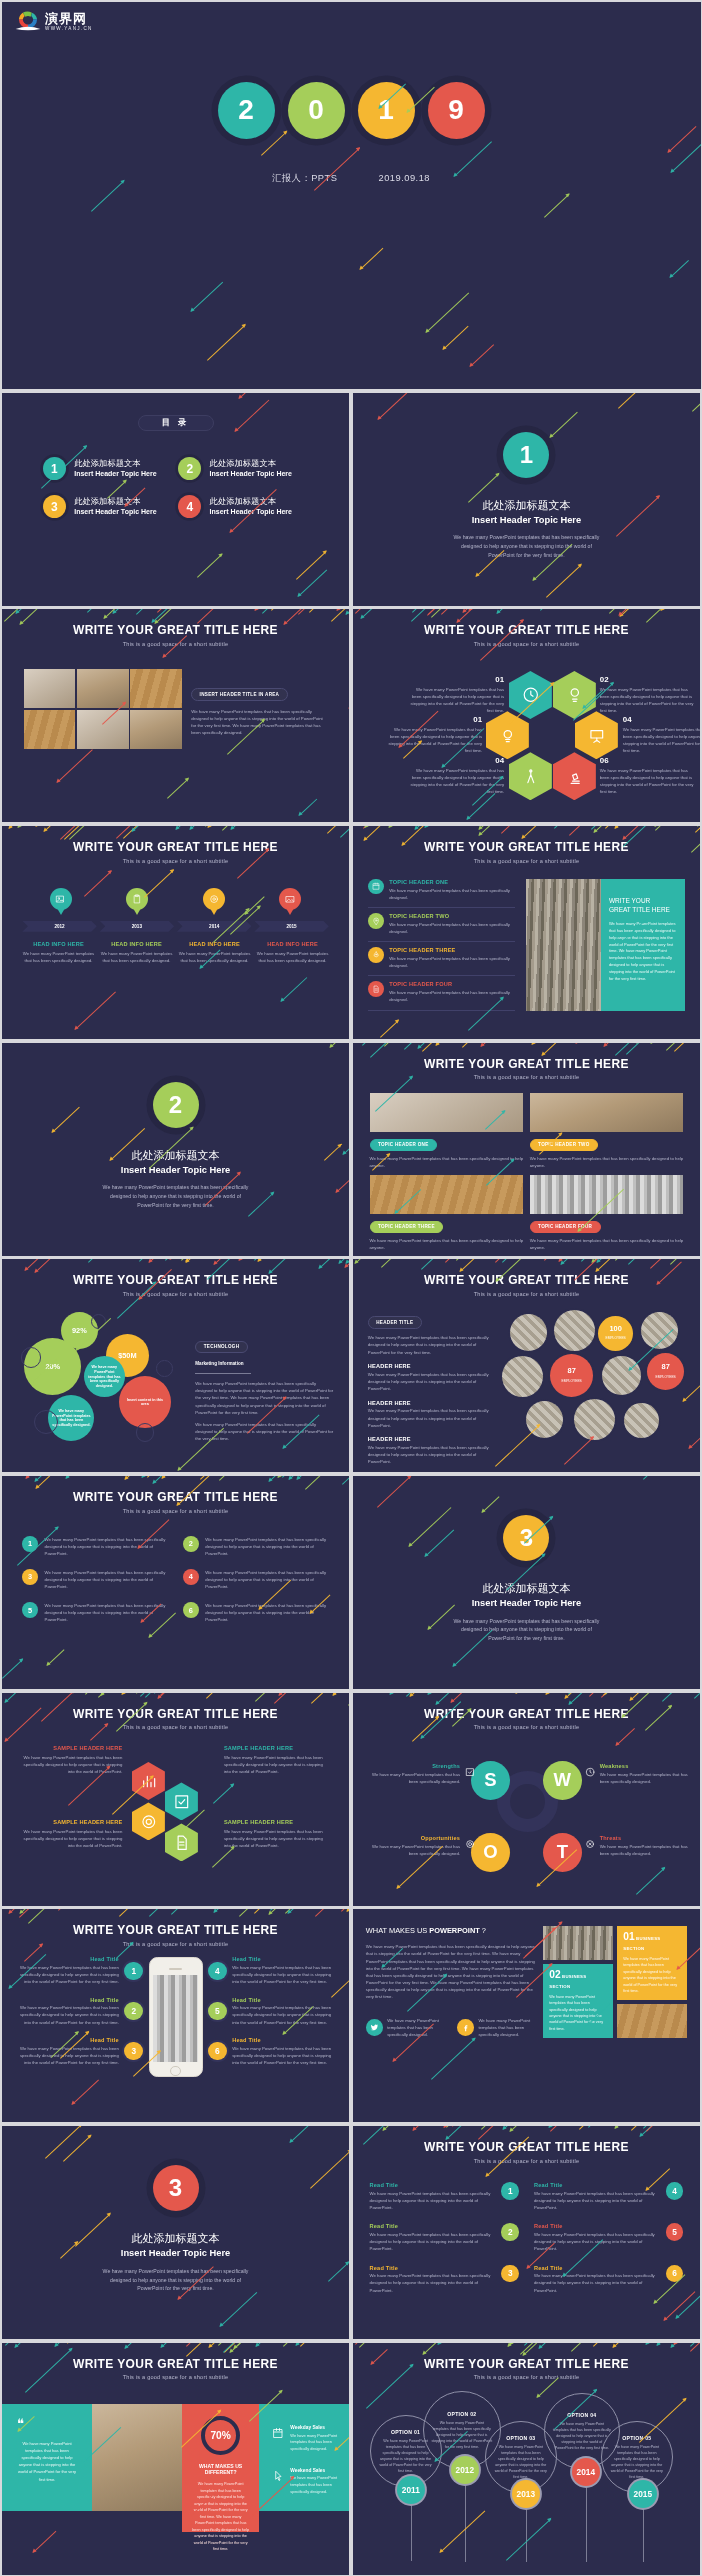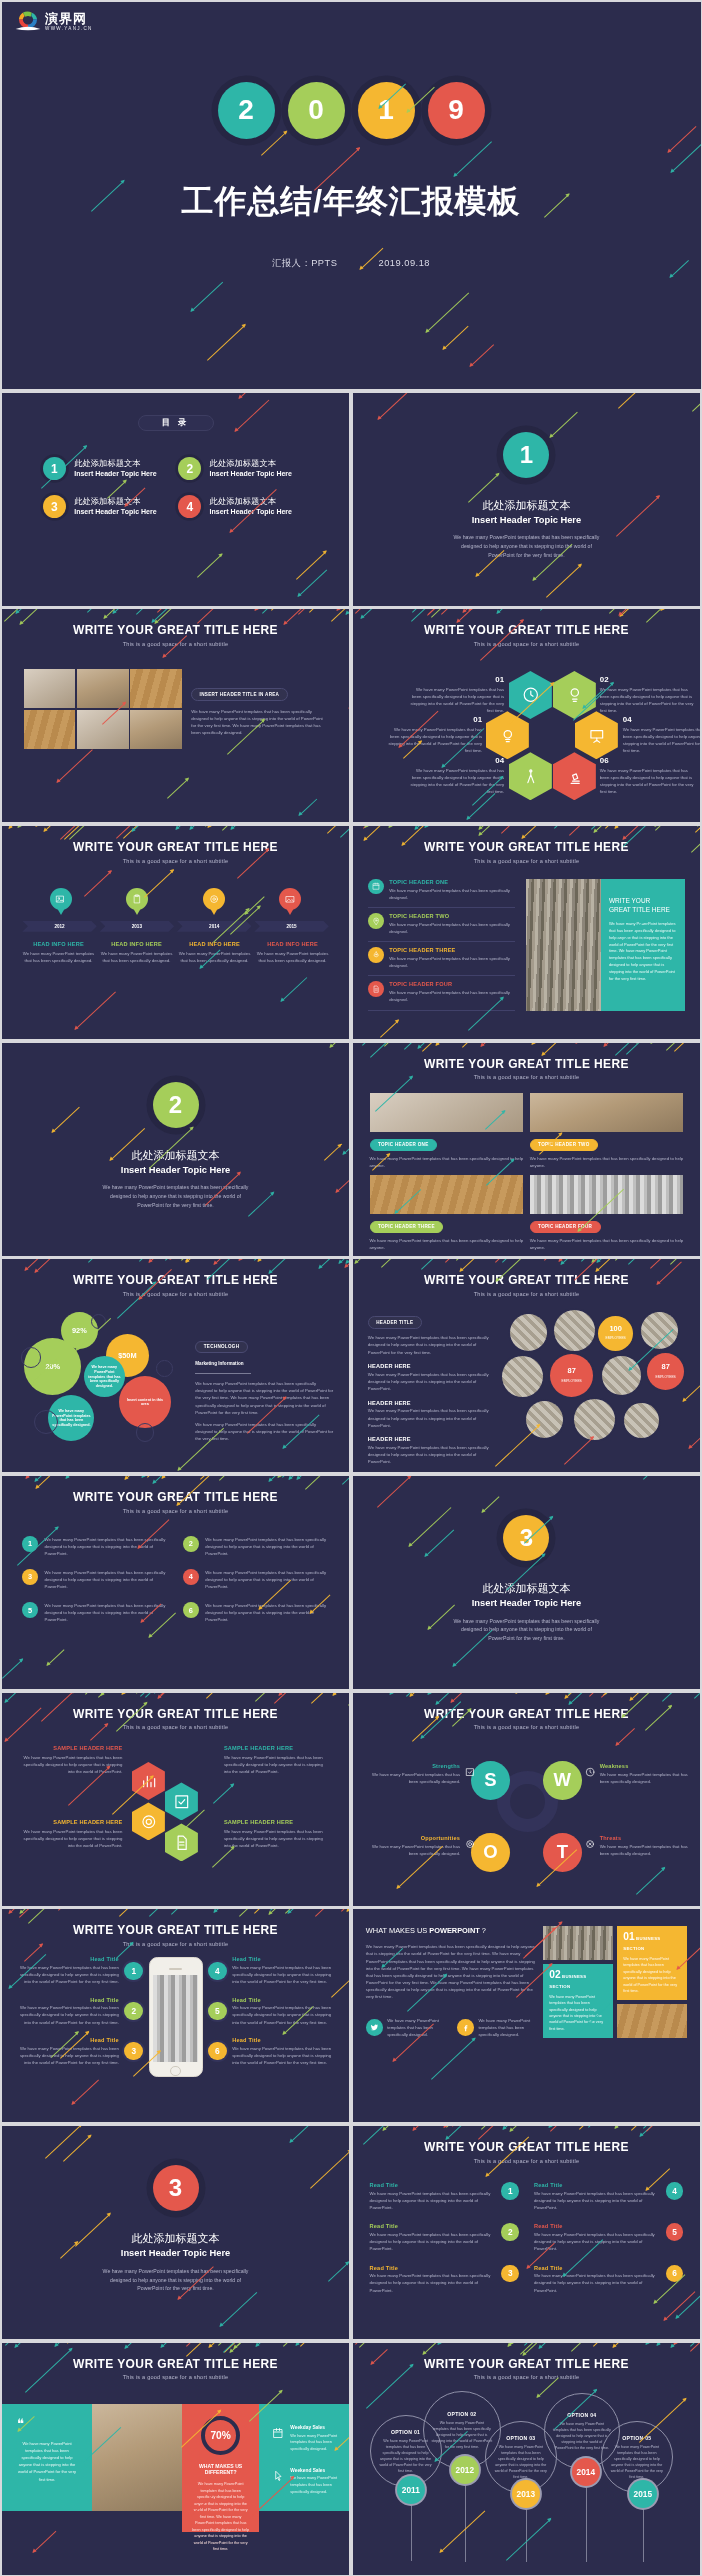--- a/index.html
+++ b/index.html
@@ -154,21 +154,20 @@
       <div class="cn">演界网</div>
       <div class="en">WWW.YANJ.CN</div>
     </div>
   </div>
   <div class="year-row" id="cover-years">
         <div class="ycircle" style="background: rgb(46, 182, 168);">2</div>
         <div class="ycircle" style="background: rgb(165, 206, 90);">0</div>
         <div class="ycircle" style="background: rgb(245, 183, 49);">1</div>
         <div class="ycircle" style="background: rgb(228, 88, 76);">9</div>
       </div>
-  <div class="hero-title">工作总结/年终汇报模板</div>
   <div class="hero-meta">
     <span>汇报人：</span><span>PPTS</span><span class="gap"></span><span>2019.09.18</span>
   </div>
 <div class="dec rev" style="color: rgb(165, 206, 90); background: rgb(165, 206, 90); width: 58px; left: 424px; top: 330px; transform: rotate(-43deg);"></div>
       <div class="dec" style="color: rgb(46, 182, 168); background: rgb(46, 182, 168); width: 45px; left: 89px; top: 209px; transform: rotate(-43deg);"></div>
       <div class="dec rev" style="color: rgb(165, 206, 90); background: rgb(165, 206, 90); width: 37px; left: 405px; top: 110px; transform: rotate(-43deg);"></div>
       <div class="dec rev" style="color: rgb(228, 88, 76); background: rgb(228, 88, 76); width: 32px; left: 468px; top: 364px; transform: rotate(-43deg);"></div>
       <div class="dec rev" style="color: rgb(46, 182, 168); background: rgb(46, 182, 168); width: 45px; left: 669px; top: 170px; transform: rotate(-43deg);"></div>
       <div class="dec rev" style="color: rgb(245, 183, 49); background: rgb(245, 183, 49); width: 34px; left: 441px; top: 347px; transform: rotate(-43deg);"></div>
       <div class="dec rev" style="color: rgb(228, 88, 76); background: rgb(228, 88, 76); width: 38px; left: 666px; top: 150px; transform: rotate(-43deg);"></div>

